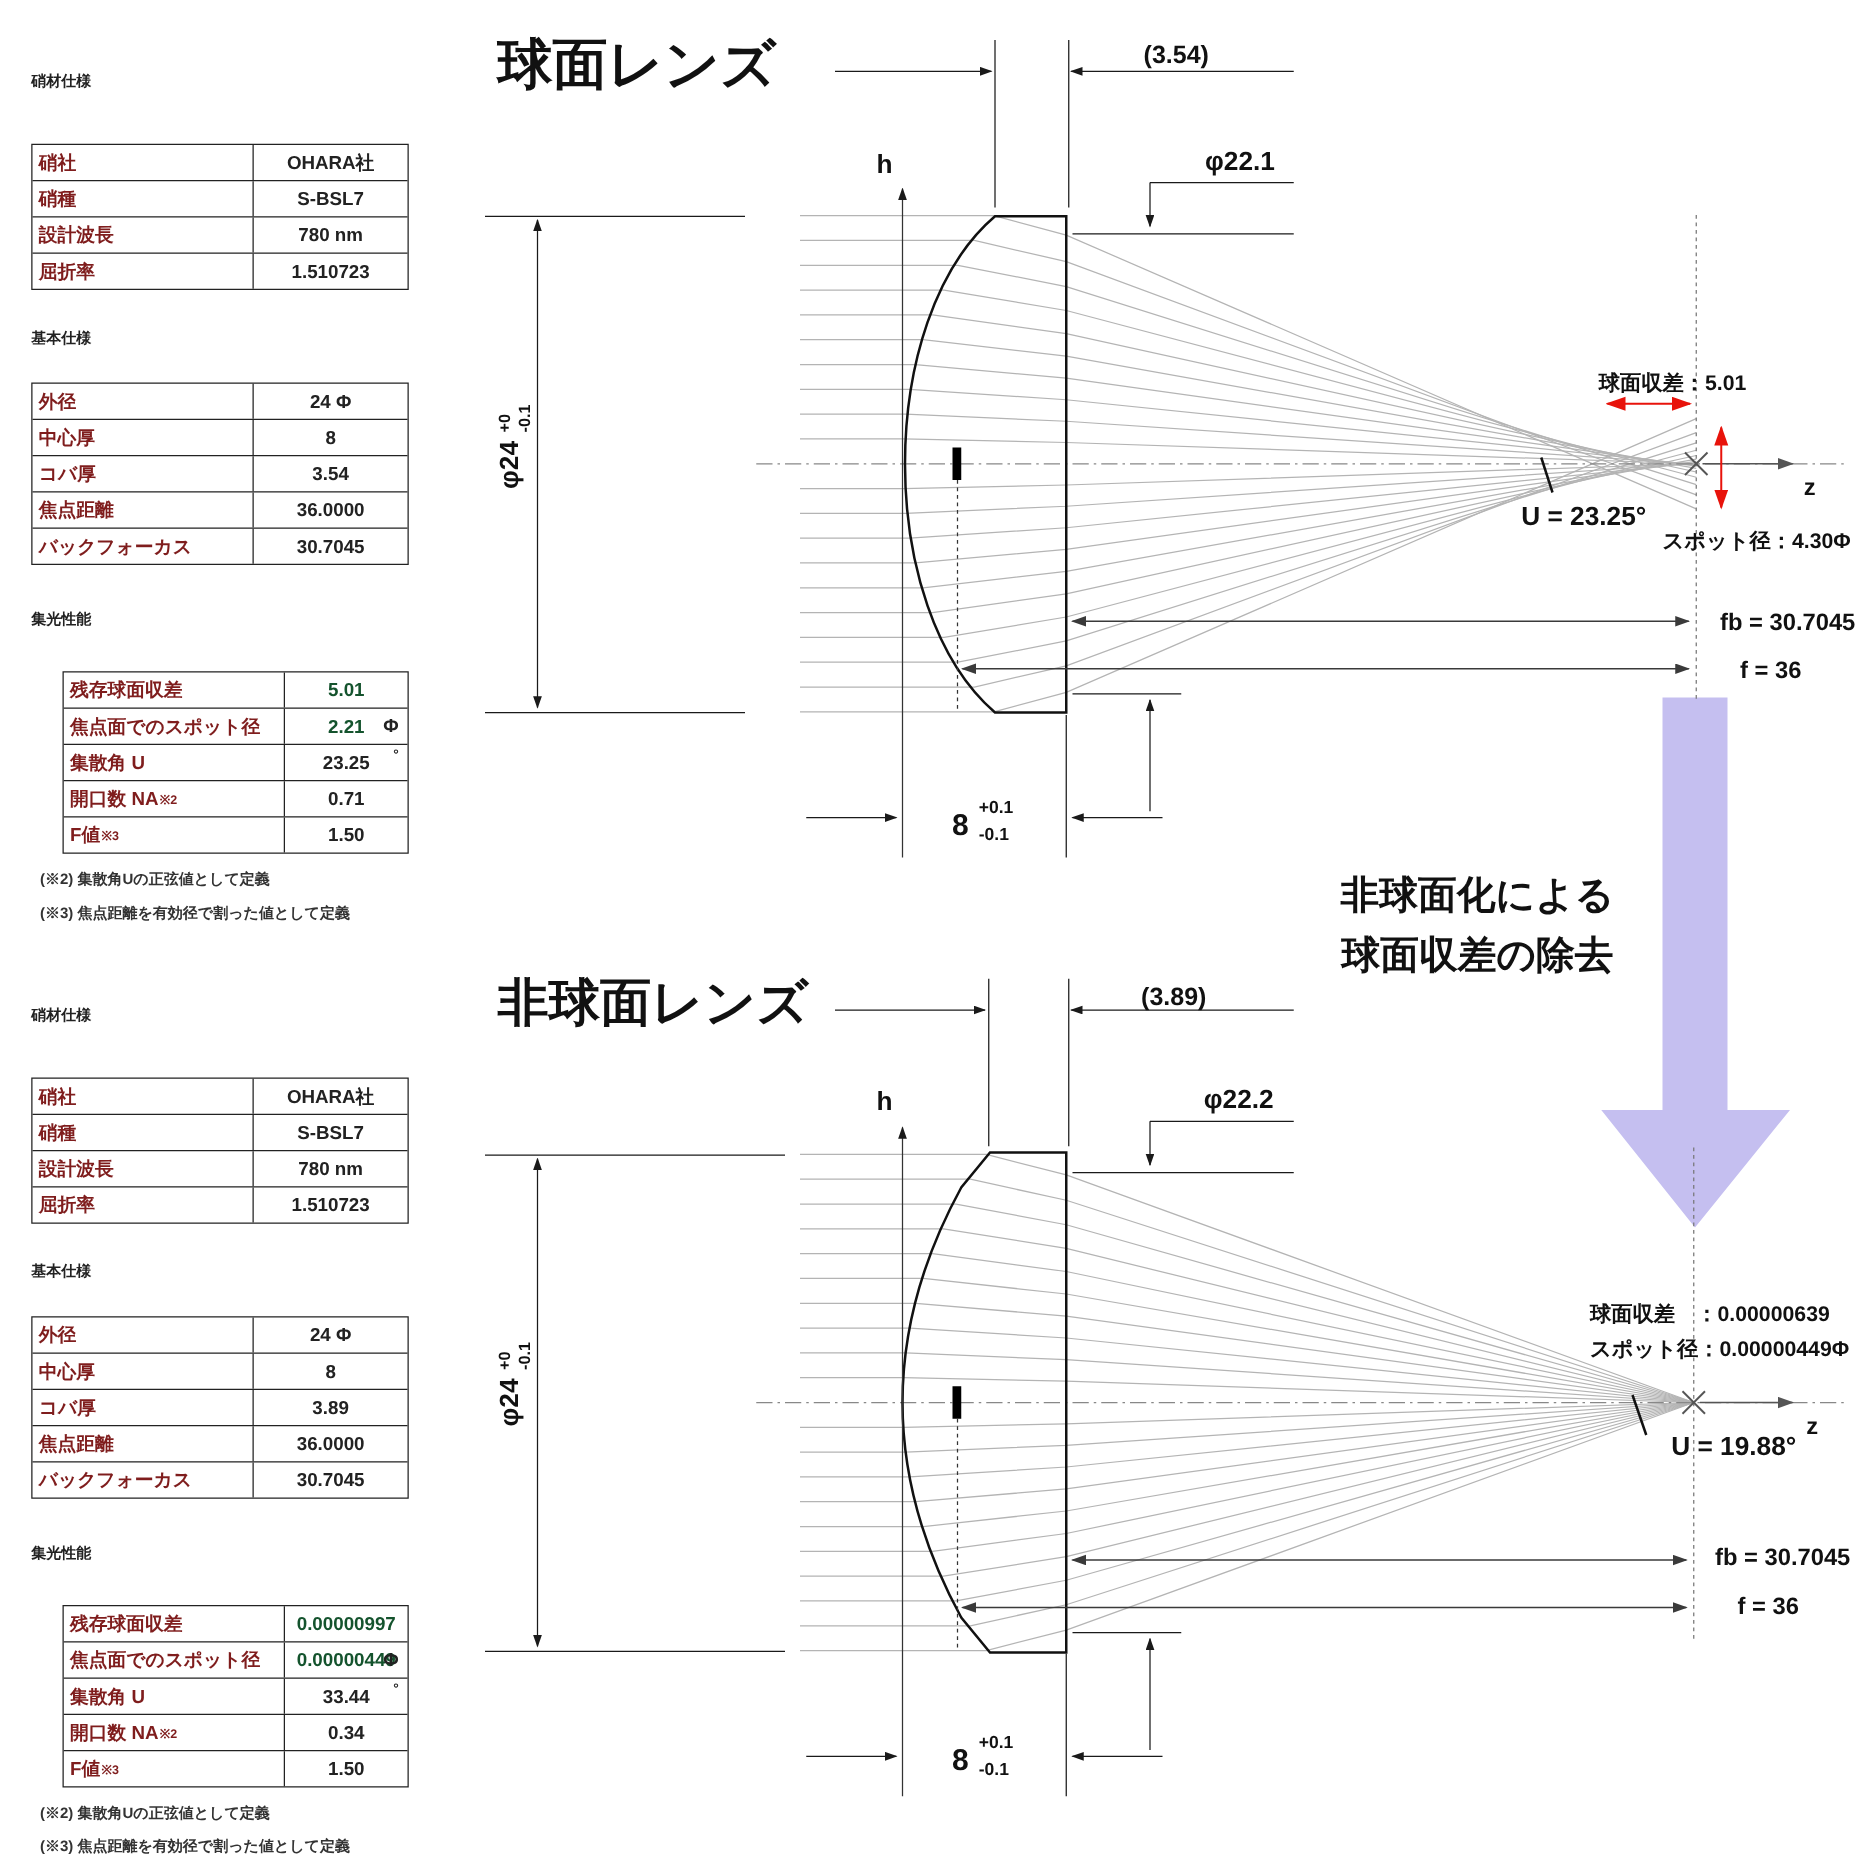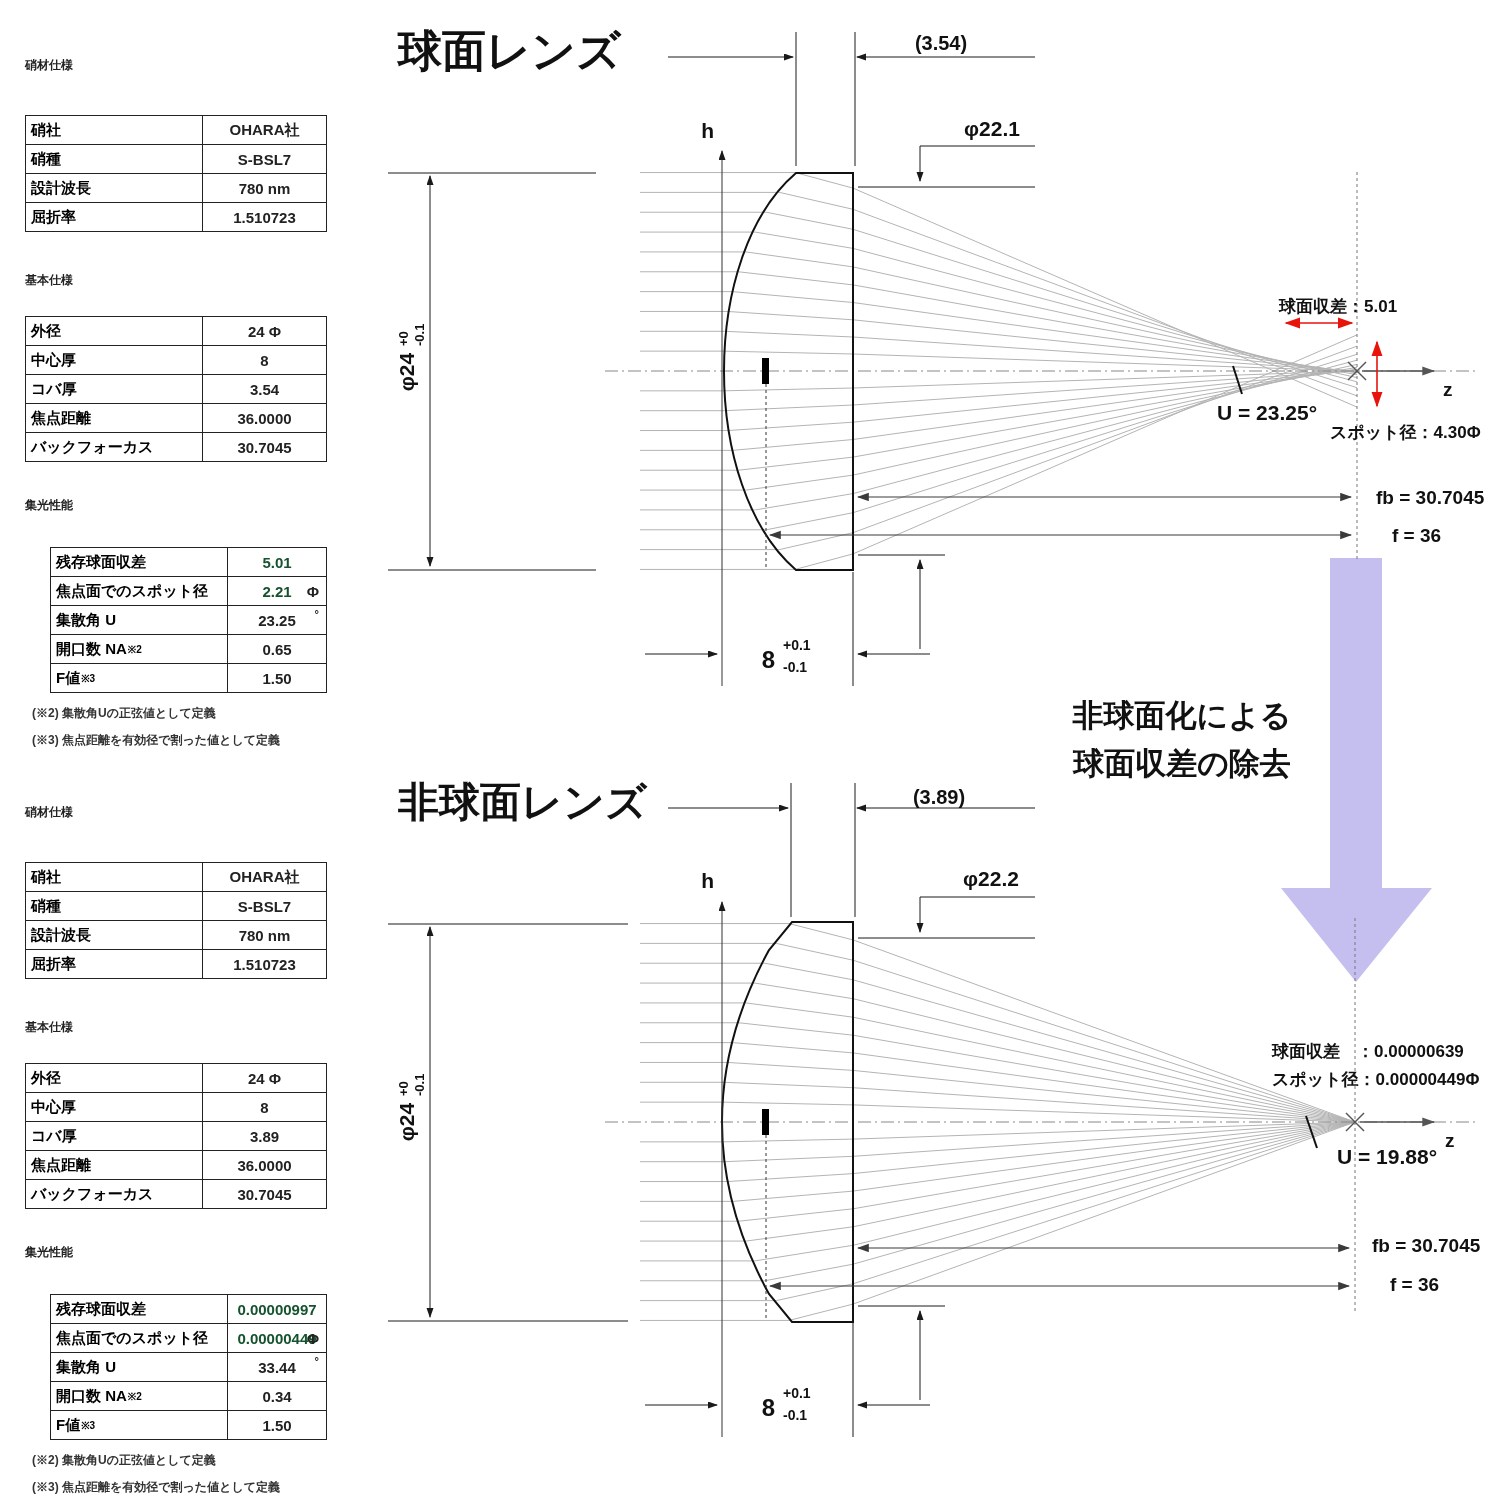--- a/index.html
+++ b/index.html
@@ -2,28 +2,28 @@
 <html><head>
 <meta charset="utf-8">
 <style>
   html,body{margin:0;padding:0;background:#fff;}
   .page{position:relative;width:1500px;height:1500px;background:#fff;
         font-family:"Liberation Sans",sans-serif;overflow:hidden;}
   svg{position:absolute;left:0;top:0;font-family:"Liberation Sans",sans-serif;}
   svg text{font-weight:bold;fill:#111;}
   .spec-block{position:absolute;left:25px;width:302px;z-index:2;}
   .sec-title{font-size:12px;font-weight:bold;color:#222;height:20px;line-height:20px;}
-  .t2{margin-top:38px;}
+  .t2{margin-top:28px;}
   .t3{margin-top:33px;}
   .spec-table{border:1px solid #222;margin-top:26px;}
   .spec-table.mt1{margin-top:40px;}
   .spec-table.mt3{margin-top:32px;margin-left:25px;}
   .srow{display:flex;height:28px;border-bottom:1px solid #222;}
   .srow:last-child{border-bottom:none;}
-  .cl{width:171px;border-right:1px solid #222;font-size:15px;font-weight:bold;color:#000000;
+  .cl{width:171px;border-right:1px solid #222;font-size:15px;font-weight:bold;color:#7f1d1d;
       padding-left:5px;display:flex;align-items:center;}
   .cl sup{font-size:10px;margin-left:1px;}
   .cv{flex:1;position:relative;display:flex;align-items:center;justify-content:center;
       font-size:15px;font-weight:bold;color:#222;}
   .cv .red{color:#14532d;}
   .cv .unit{position:absolute;right:7px;top:50%;transform:translateY(-50%);}
   .cv .unit.sm{font-size:11px;top:8px;}
   .footnote{font-size:12px;font-weight:bold;color:#333;margin-top:12px;margin-left:7px;}
   .footnote + .footnote{margin-top:10px;}
 </style>
@@ -111,21 +111,21 @@
         <div class="srow">
           <div class="cl">集散角 U</div>
           <div class="cv">
             <span class="val">23.25</span>
             <span class="unit sm">°</span>
           </div>
         </div>
         <div class="srow">
           <div class="cl">開口数 NA<sup>※2</sup></div>
           <div class="cv">
-            <span class="val">0.65</span>
+            <span class="val">0.71</span>
           </div>
         </div>
         <div class="srow">
           <div class="cl">F値<sup>※3</sup></div>
           <div class="cv">
             <span class="val">1.50</span>
           </div>
         </div>
       </div>
     <div class="footnote">(※2) 集散角Uの正弦値として定義</div>

